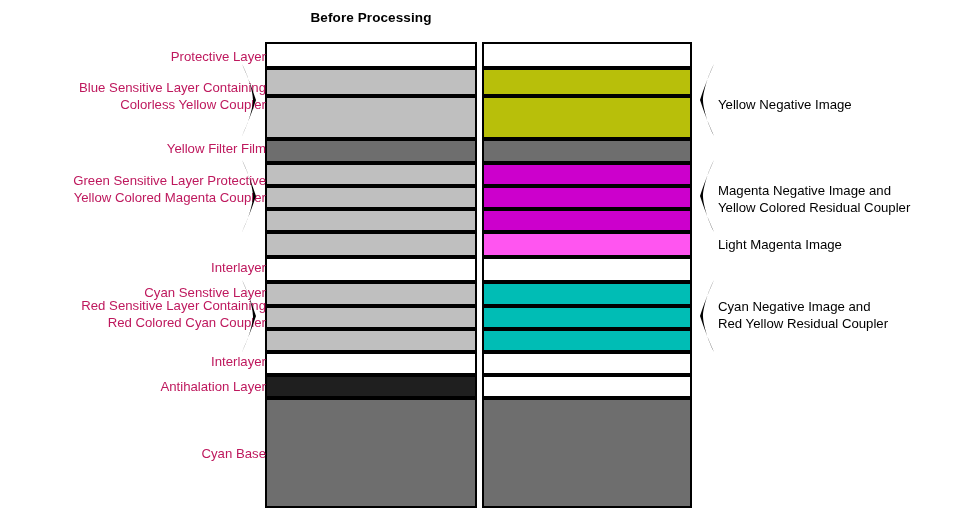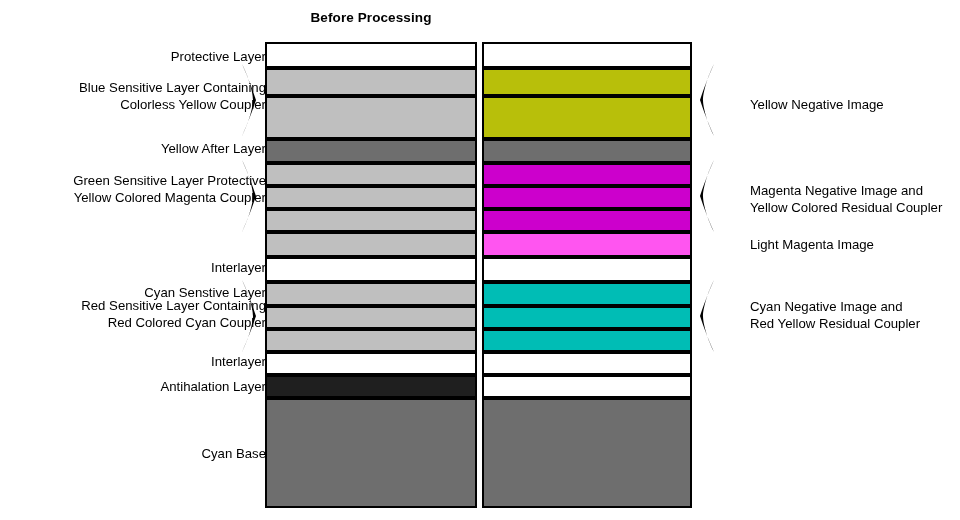--- a/index.html
+++ b/index.html
@@ -55,33 +55,32 @@
   }
 
   
   .left-label {
     position: absolute;
     right: 694px;           
     text-align: right;
     font-size: 13.2px;
     line-height: 17px;
     white-space: pre-line;
-    color: #000000;
+    color: #be185d;
   }
 
   
   .right-label {
     position: absolute;
     left: 718px;
     text-align: left;
     font-size: 13.2px;
     line-height: 17px;
     white-space: pre-line;
     color: #000;
-    margin-left: 32px;
   }
 
   
   .brace {
     position: absolute;
     color: #000;
     font-family: "Liberation Serif", serif;
     line-height: 1;
     font-weight: 400;
   }
@@ -131,21 +130,21 @@
 
   <div id="left-labels">
       <div class="left-label" style="top: 48px;">Protective Layer</div>
       <div class="left-label" style="top: 79px;">Blue Sensitive Layer Containing
 Colorless Yellow Coupler</div>
       <div class="brace" style="left: 240px; top: 64px;">
         <svg width="18" height="72" viewBox="0 0 18 72">
           <path d="M 2 0 C 9 15.12 14 30.24 16 36 C 14 41.76 9 56.879999999999995 2 72 C 11 54 13 40.32 13 36 C 13 31.68 11 18 2 0 Z" fill="#000000"></path>
         </svg>
       </div>
-      <div class="left-label" style="top: 140px;">Yellow After Layer</div>
+      <div class="left-label" style="top: 140px;">Yellow Filter Film</div>
       <div class="left-label" style="top: 172px;">Green Sensitive Layer Protective
 Yellow Colored Magenta Coupler</div>
       <div class="brace" style="left: 240px; top: 160px;">
         <svg width="18" height="72" viewBox="0 0 18 72">
           <path d="M 2 0 C 9 15.12 14 30.24 16 36 C 14 41.76 9 56.879999999999995 2 72 C 11 54 13 40.32 13 36 C 13 31.68 11 18 2 0 Z" fill="#000000"></path>
         </svg>
       </div>
       <div class="left-label" style="top: 236px; margin-top: 48px;">Cyan Senstive Layer</div>
       <div class="left-label" style="top: 259px;">Interlayer</div>
       <div class="left-label" style="top: 297px;">Red Sensitive Layer Containing

